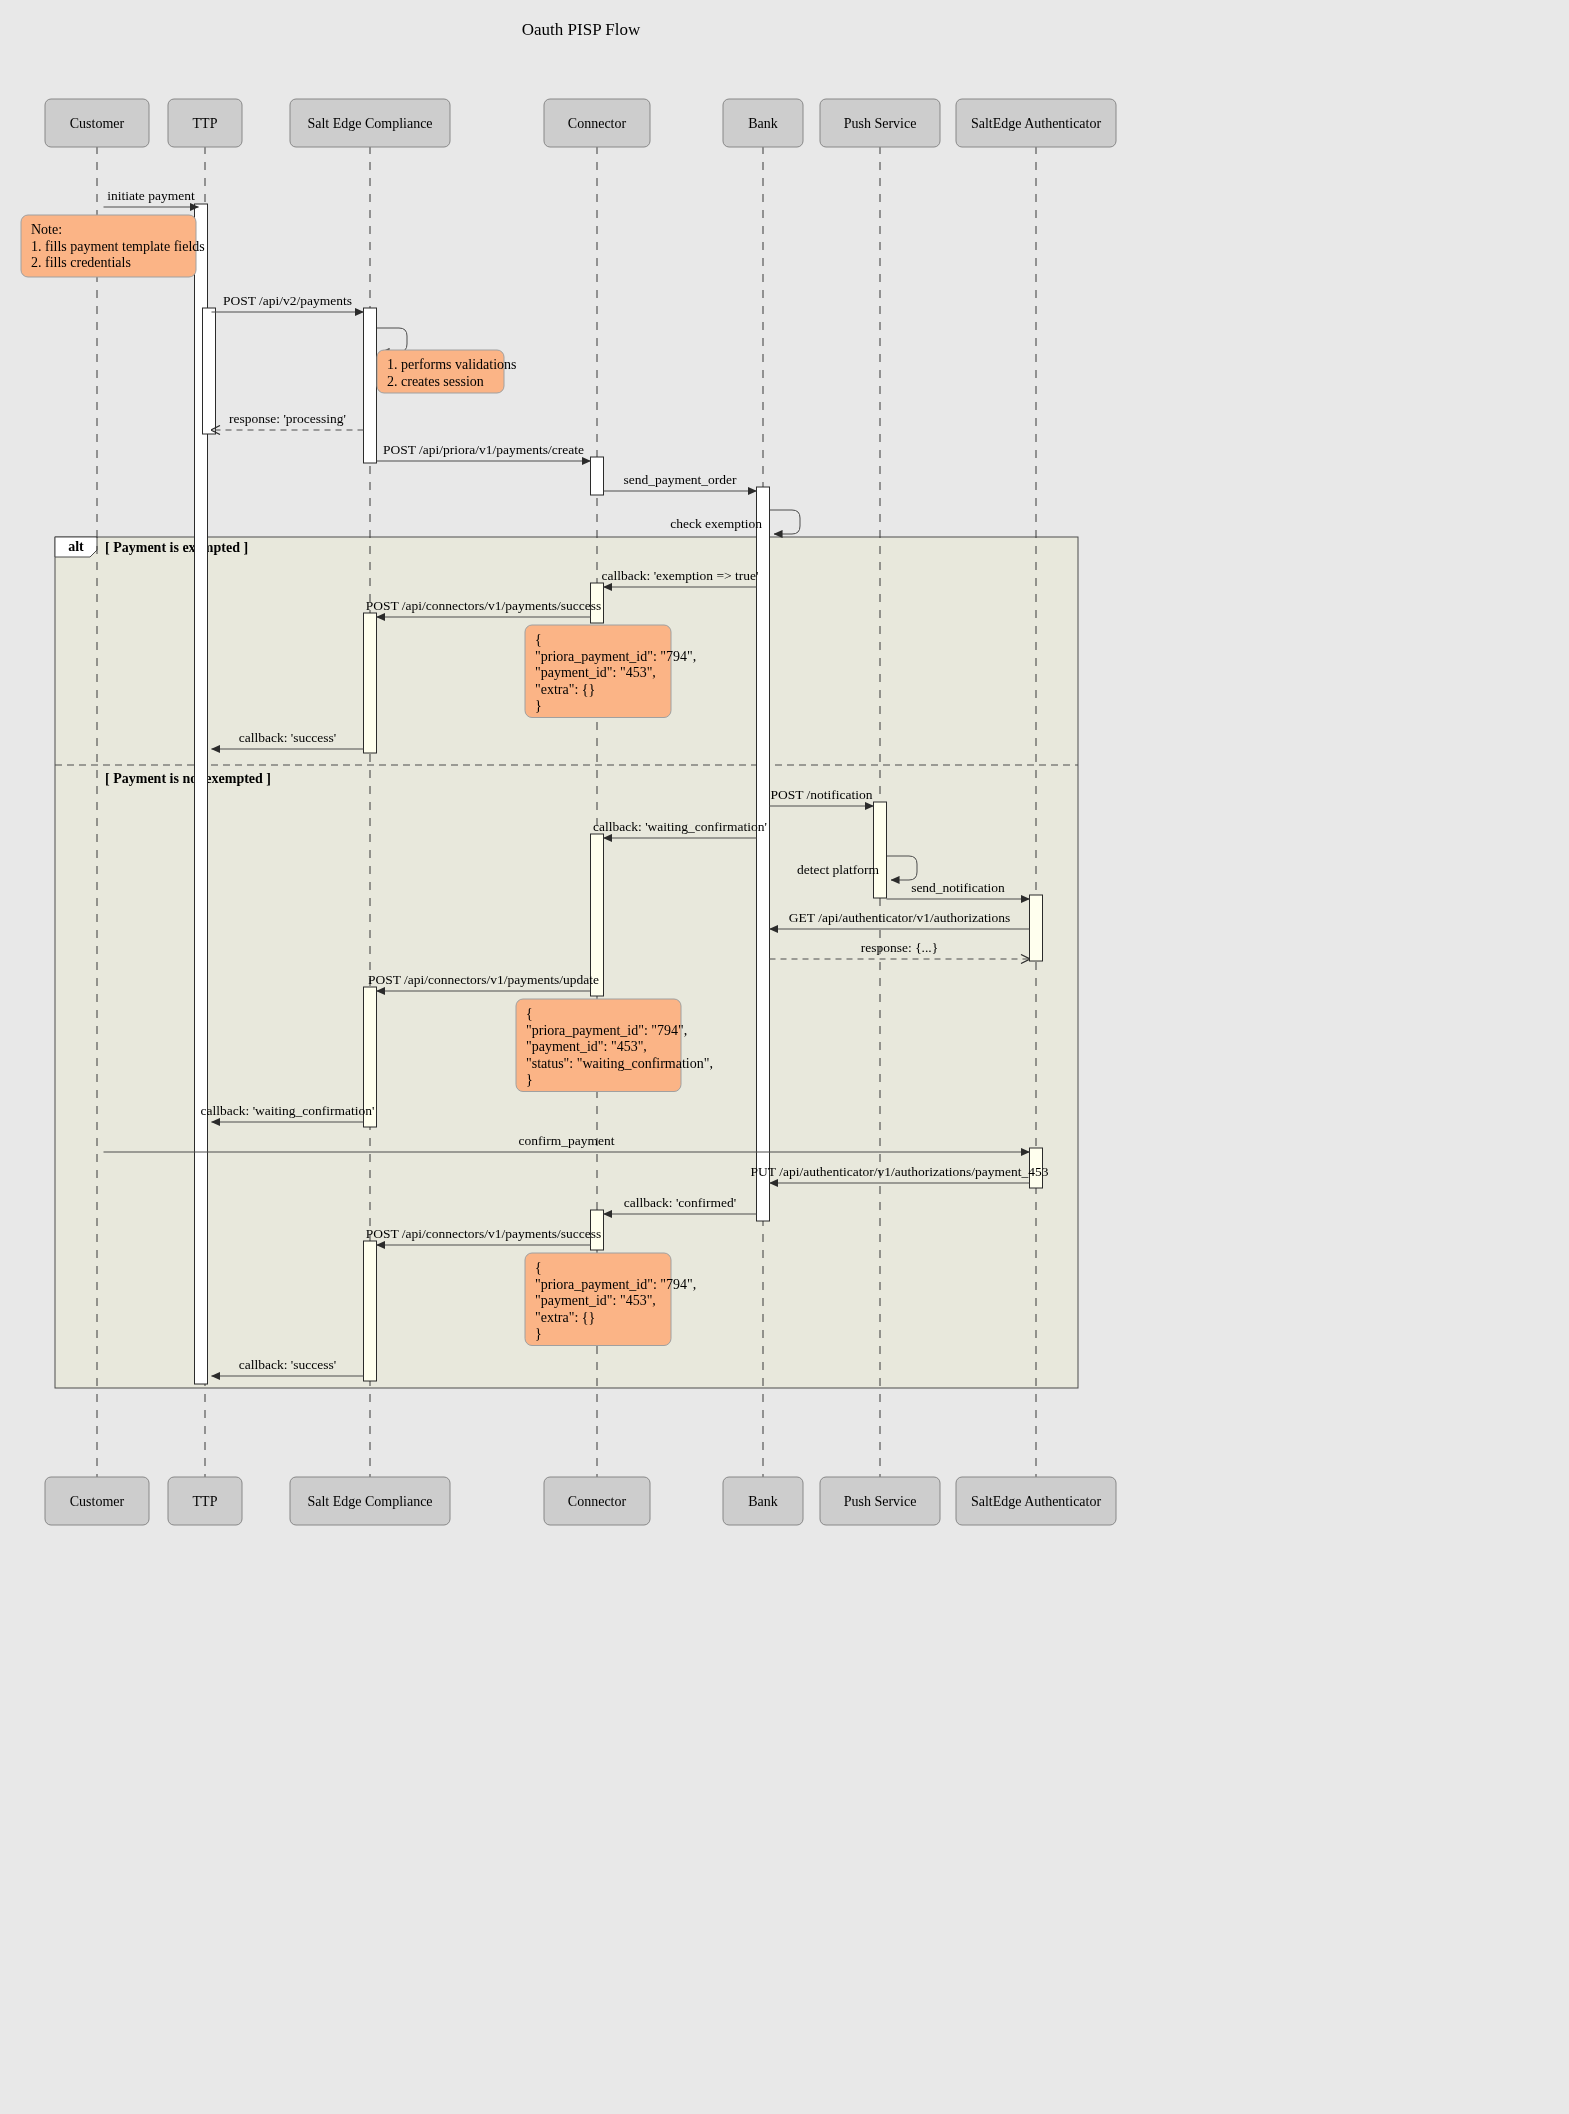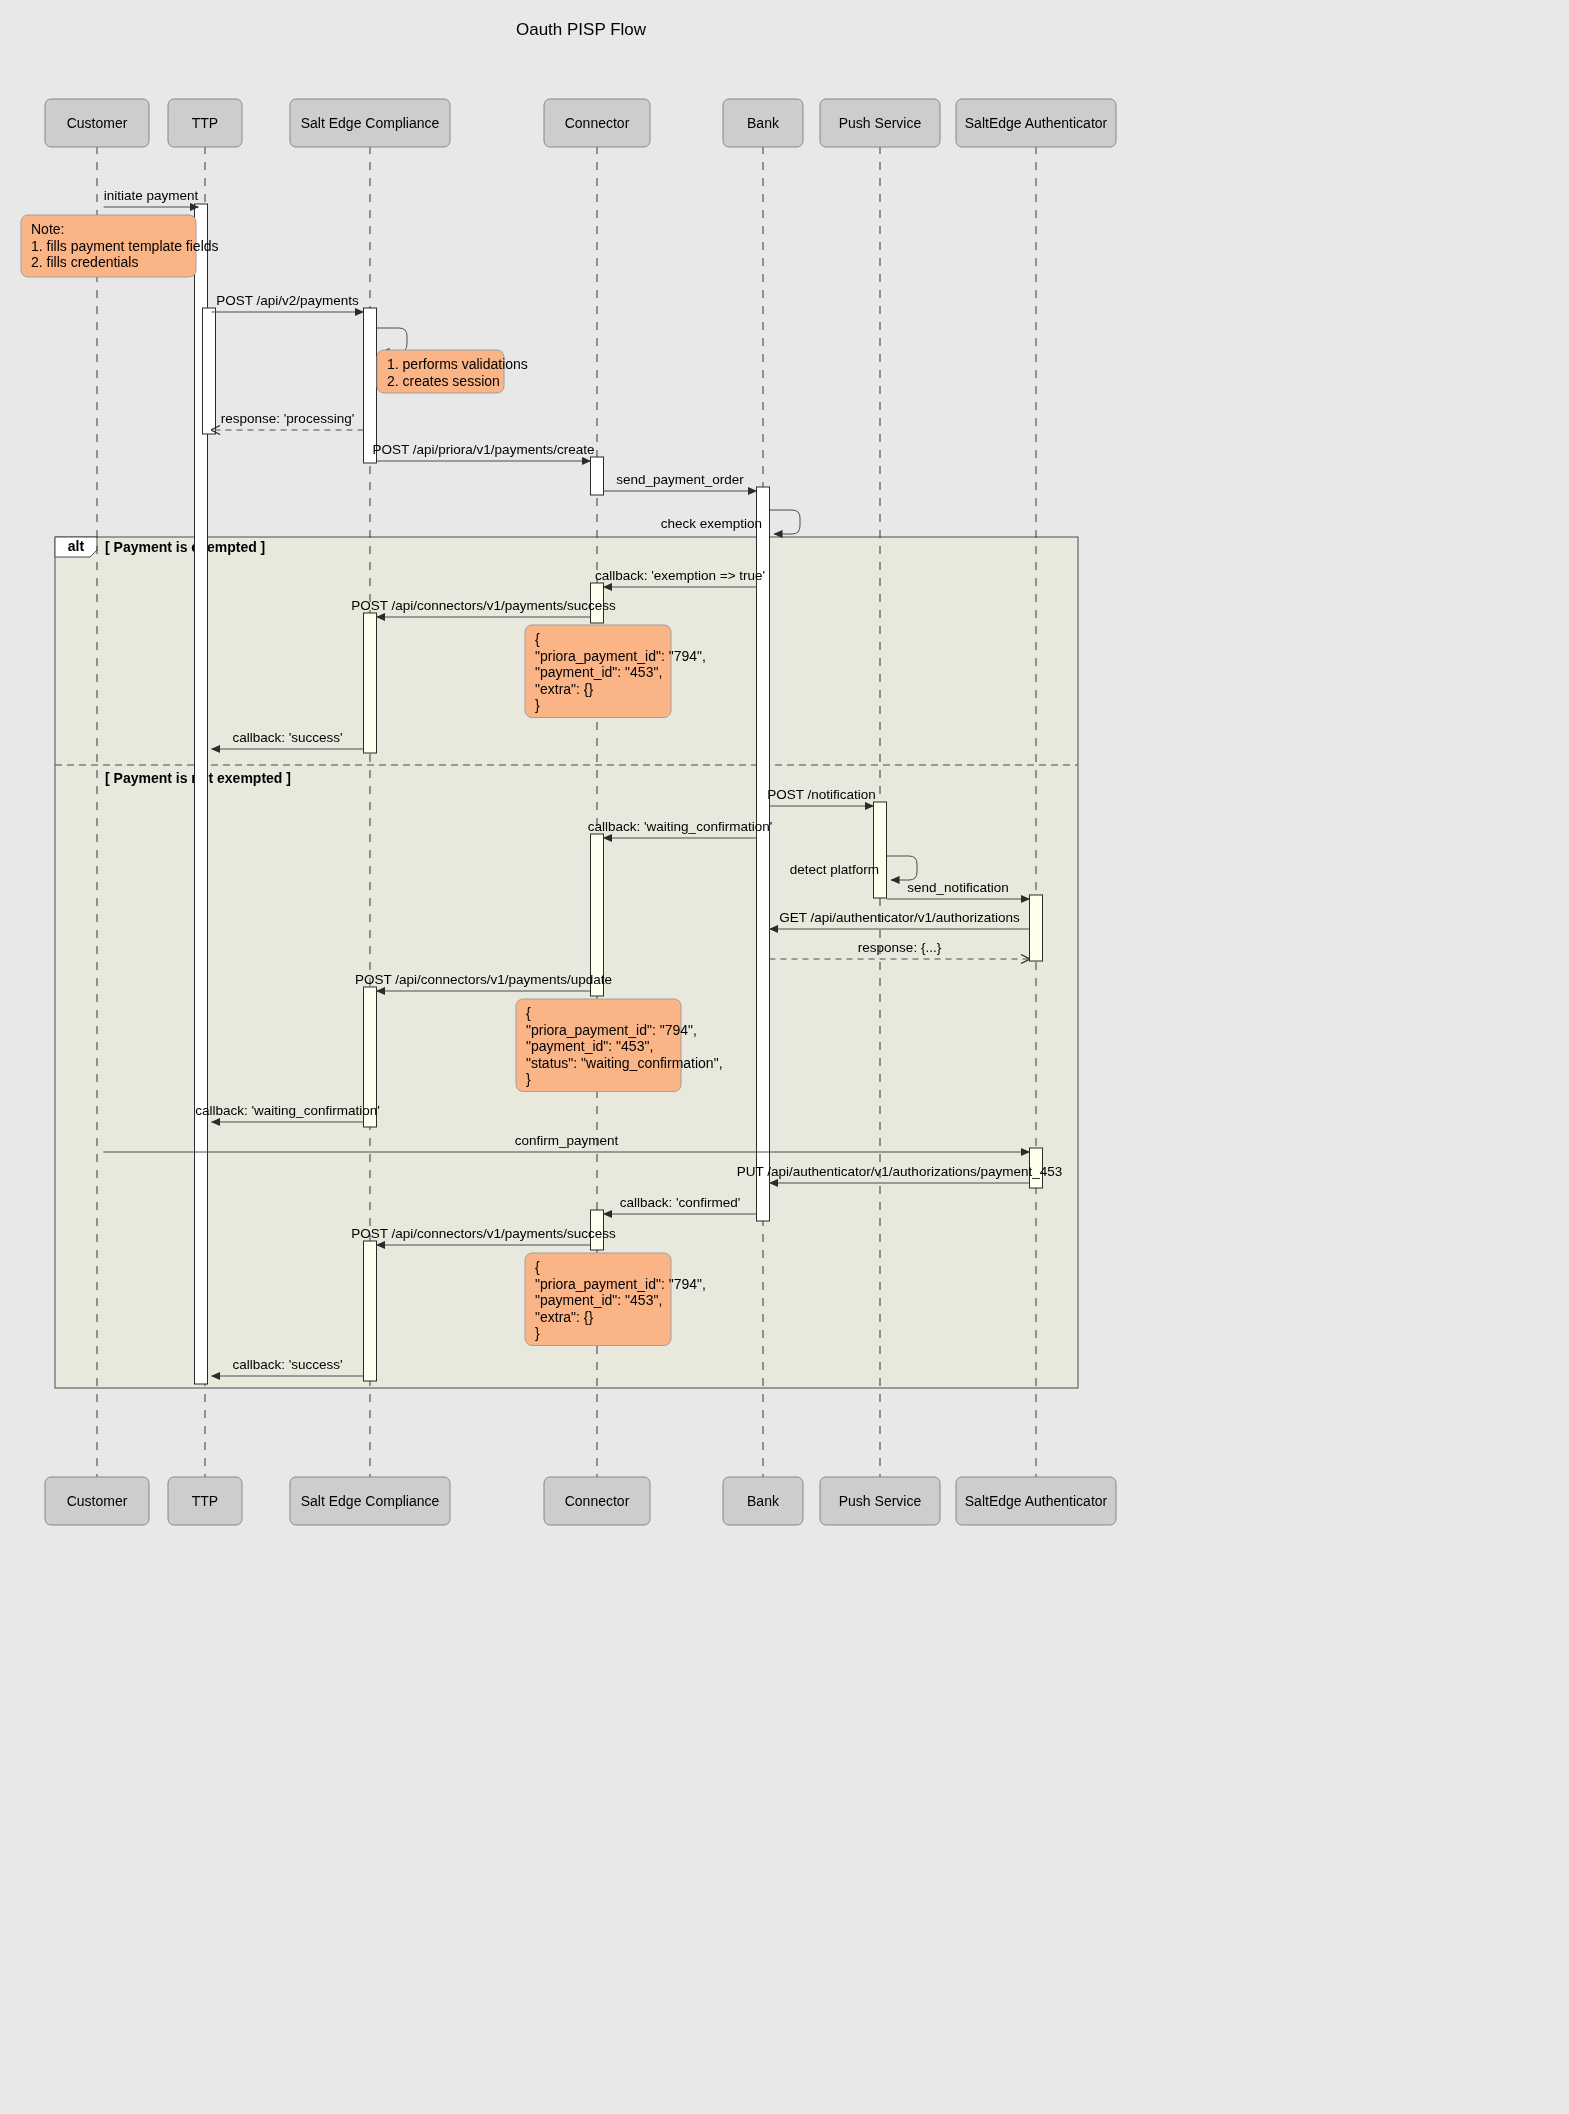--- a/index.html
+++ b/index.html
@@ -7,20 +7,21 @@
     padding: 0;
     background: #E8E8E8;
     font-family: "Liberation Sans", sans-serif;
   }
   #root {
     position: relative;
     width: 1448px;
     height: 2114px;
     background: #ec4899;
     overflow: hidden;
+    font-family: Liberation Serif, serif;
   }
   svg { display: block; }
   .diagram-title {
     font-size: 17px;
     fill: #000;
   }
   .actor-label {
     font-size: 14px;
     fill: #000;
   }

